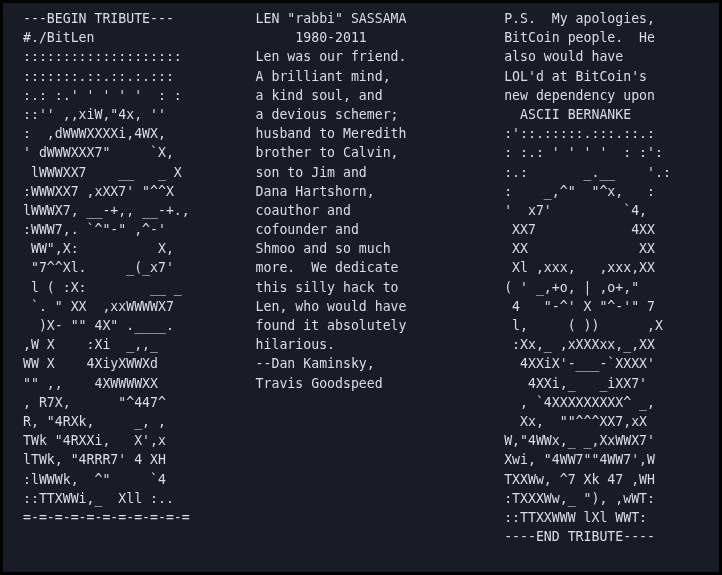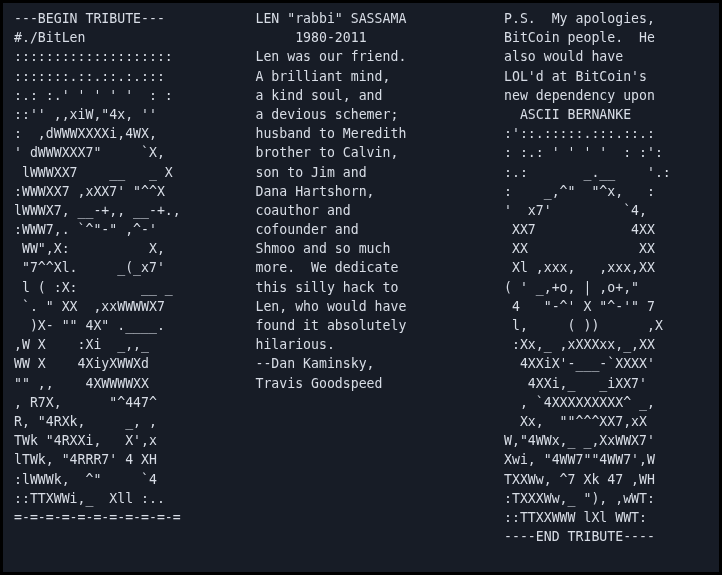--- a/index.html
+++ b/index.html
@@ -32,21 +32,21 @@
     font-family: "DejaVu Sans Mono", "Liberation Mono", monospace;
     font-size: 13.2px;
     line-height: 19.2px;
     color: #d8dde6;
     white-space: pre;
     letter-spacing: 0px;
     -webkit-font-smoothing: none;
   }
   #col-ascii-bitlen {
     width: 252px;
-    padding-left: 11px;
+    padding-left: 20px;
     box-sizing: border-box;
   }
   #col-tribute-text {
     width: 242px;
     padding-left: 6px;
     box-sizing: border-box;
   }
   #col-ps-bernanke {
     width: 222px;
     padding-left: 2px;

